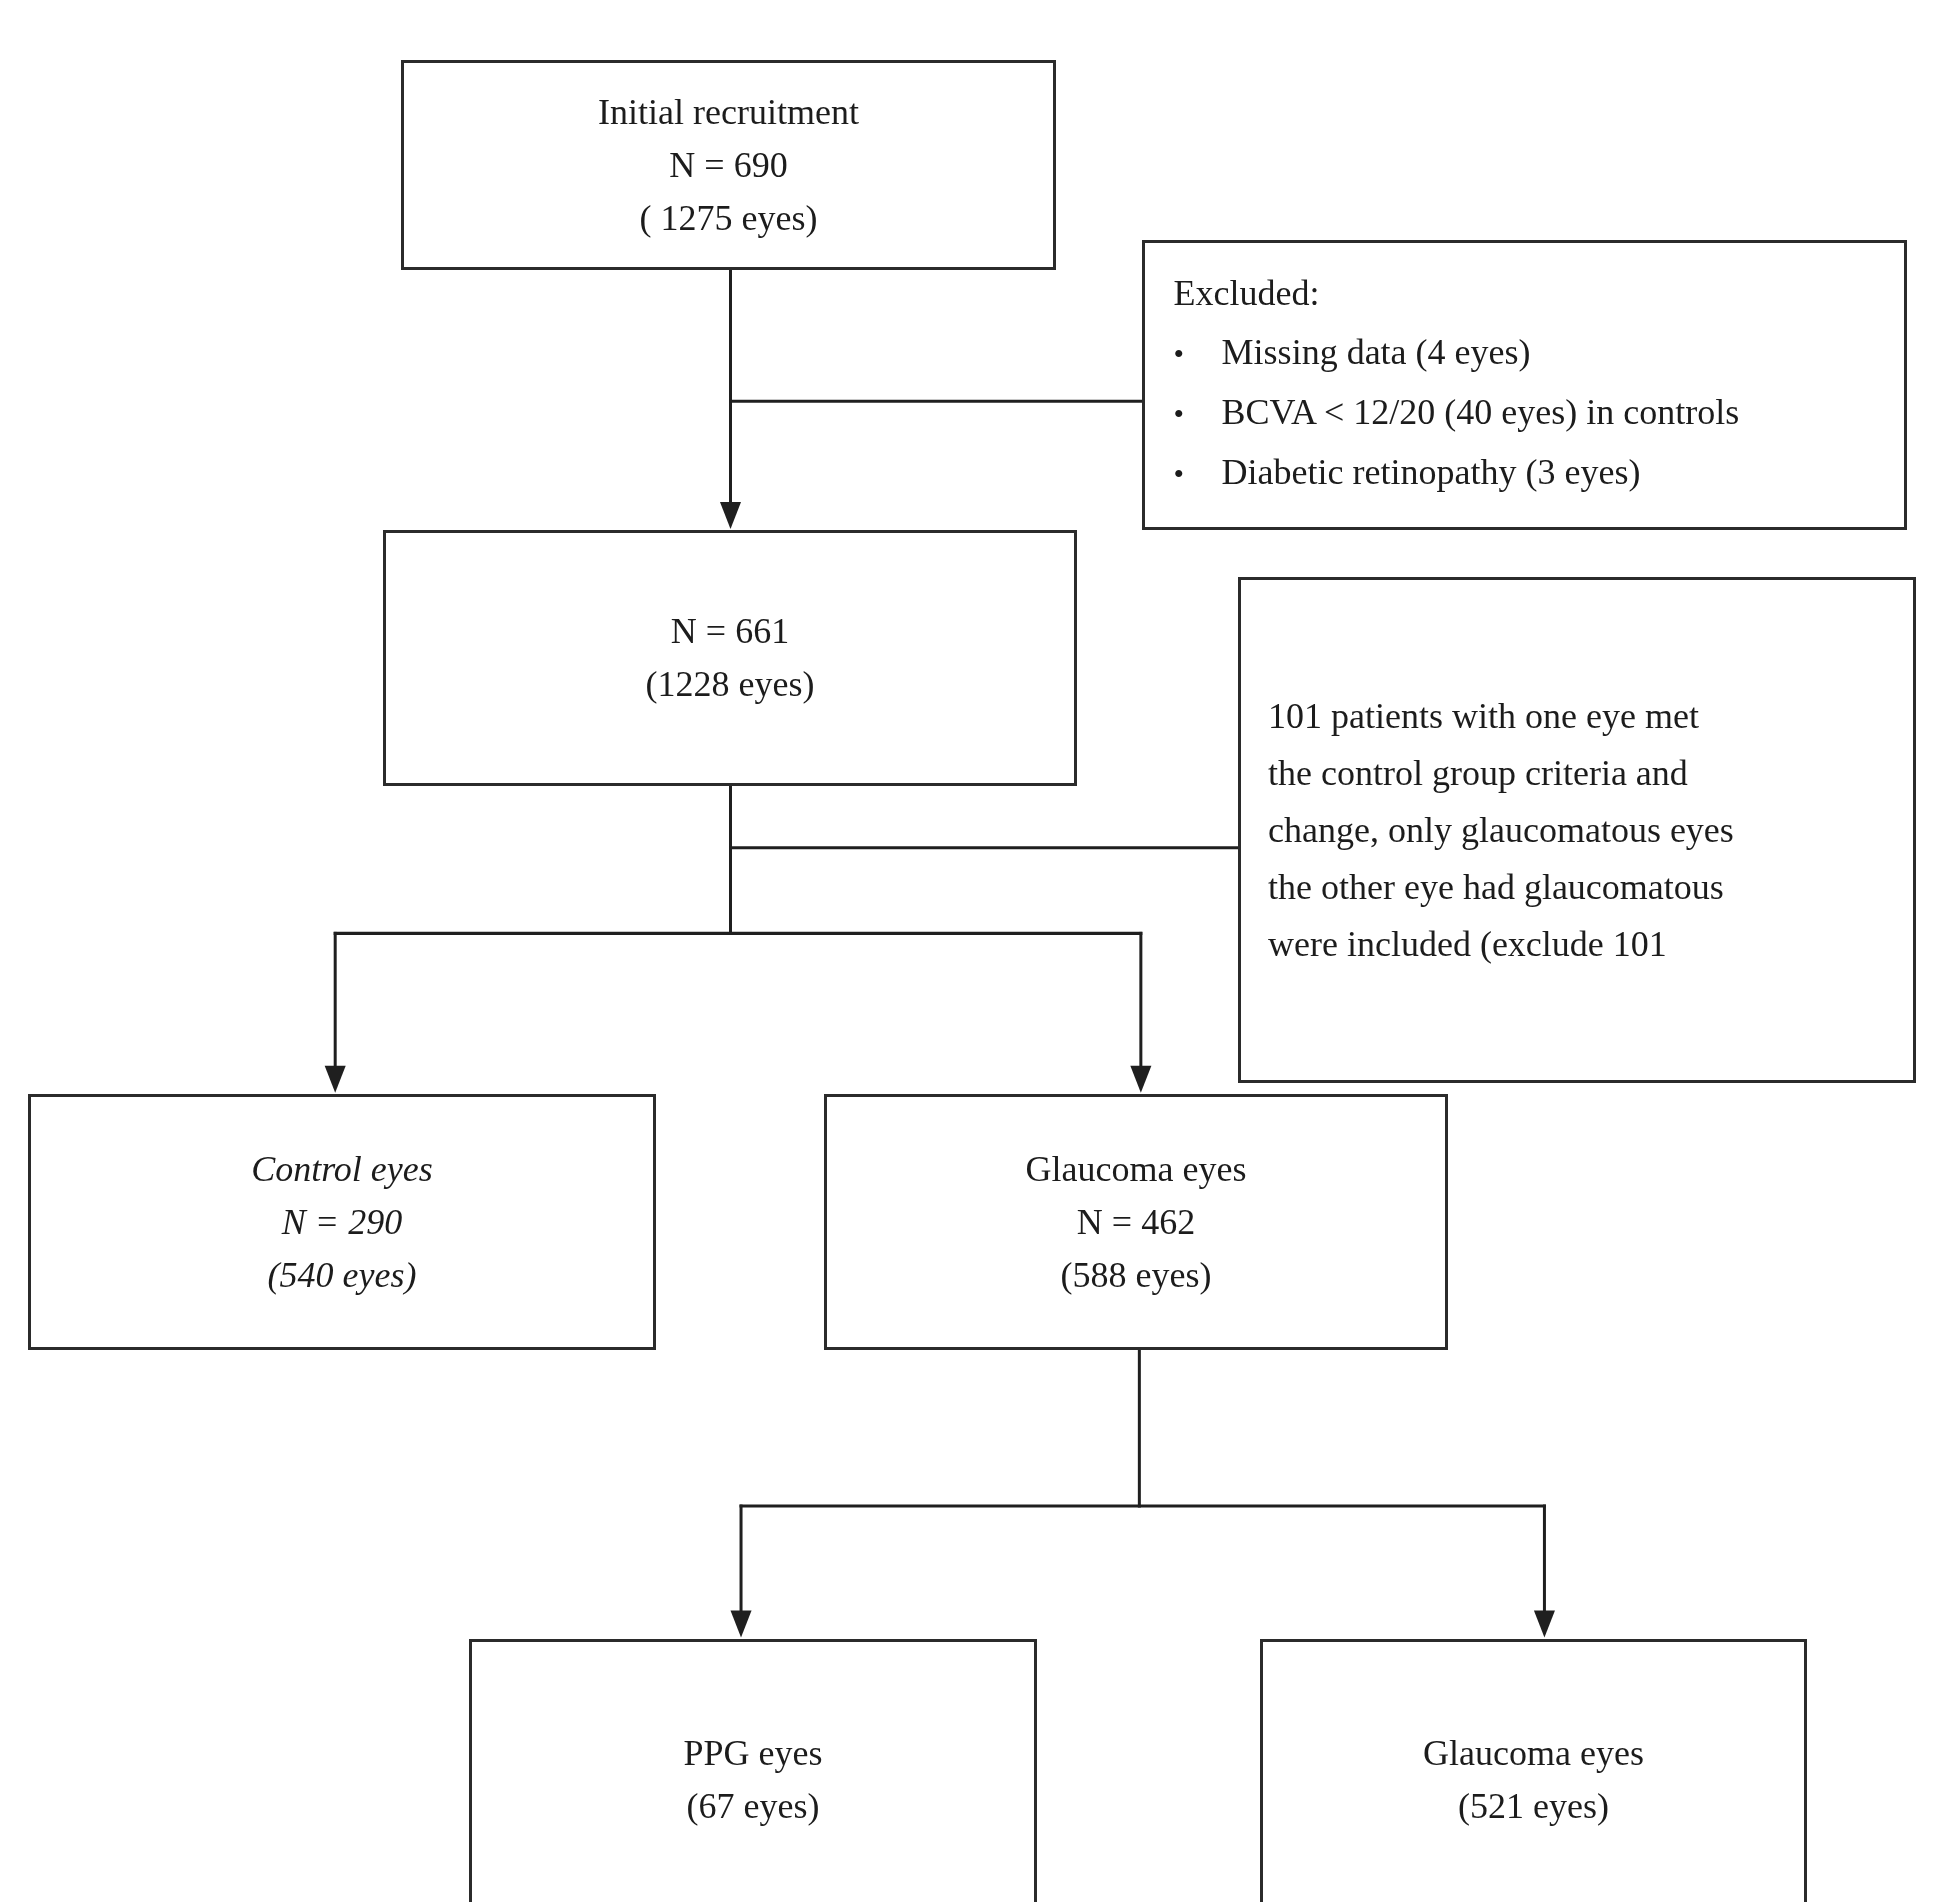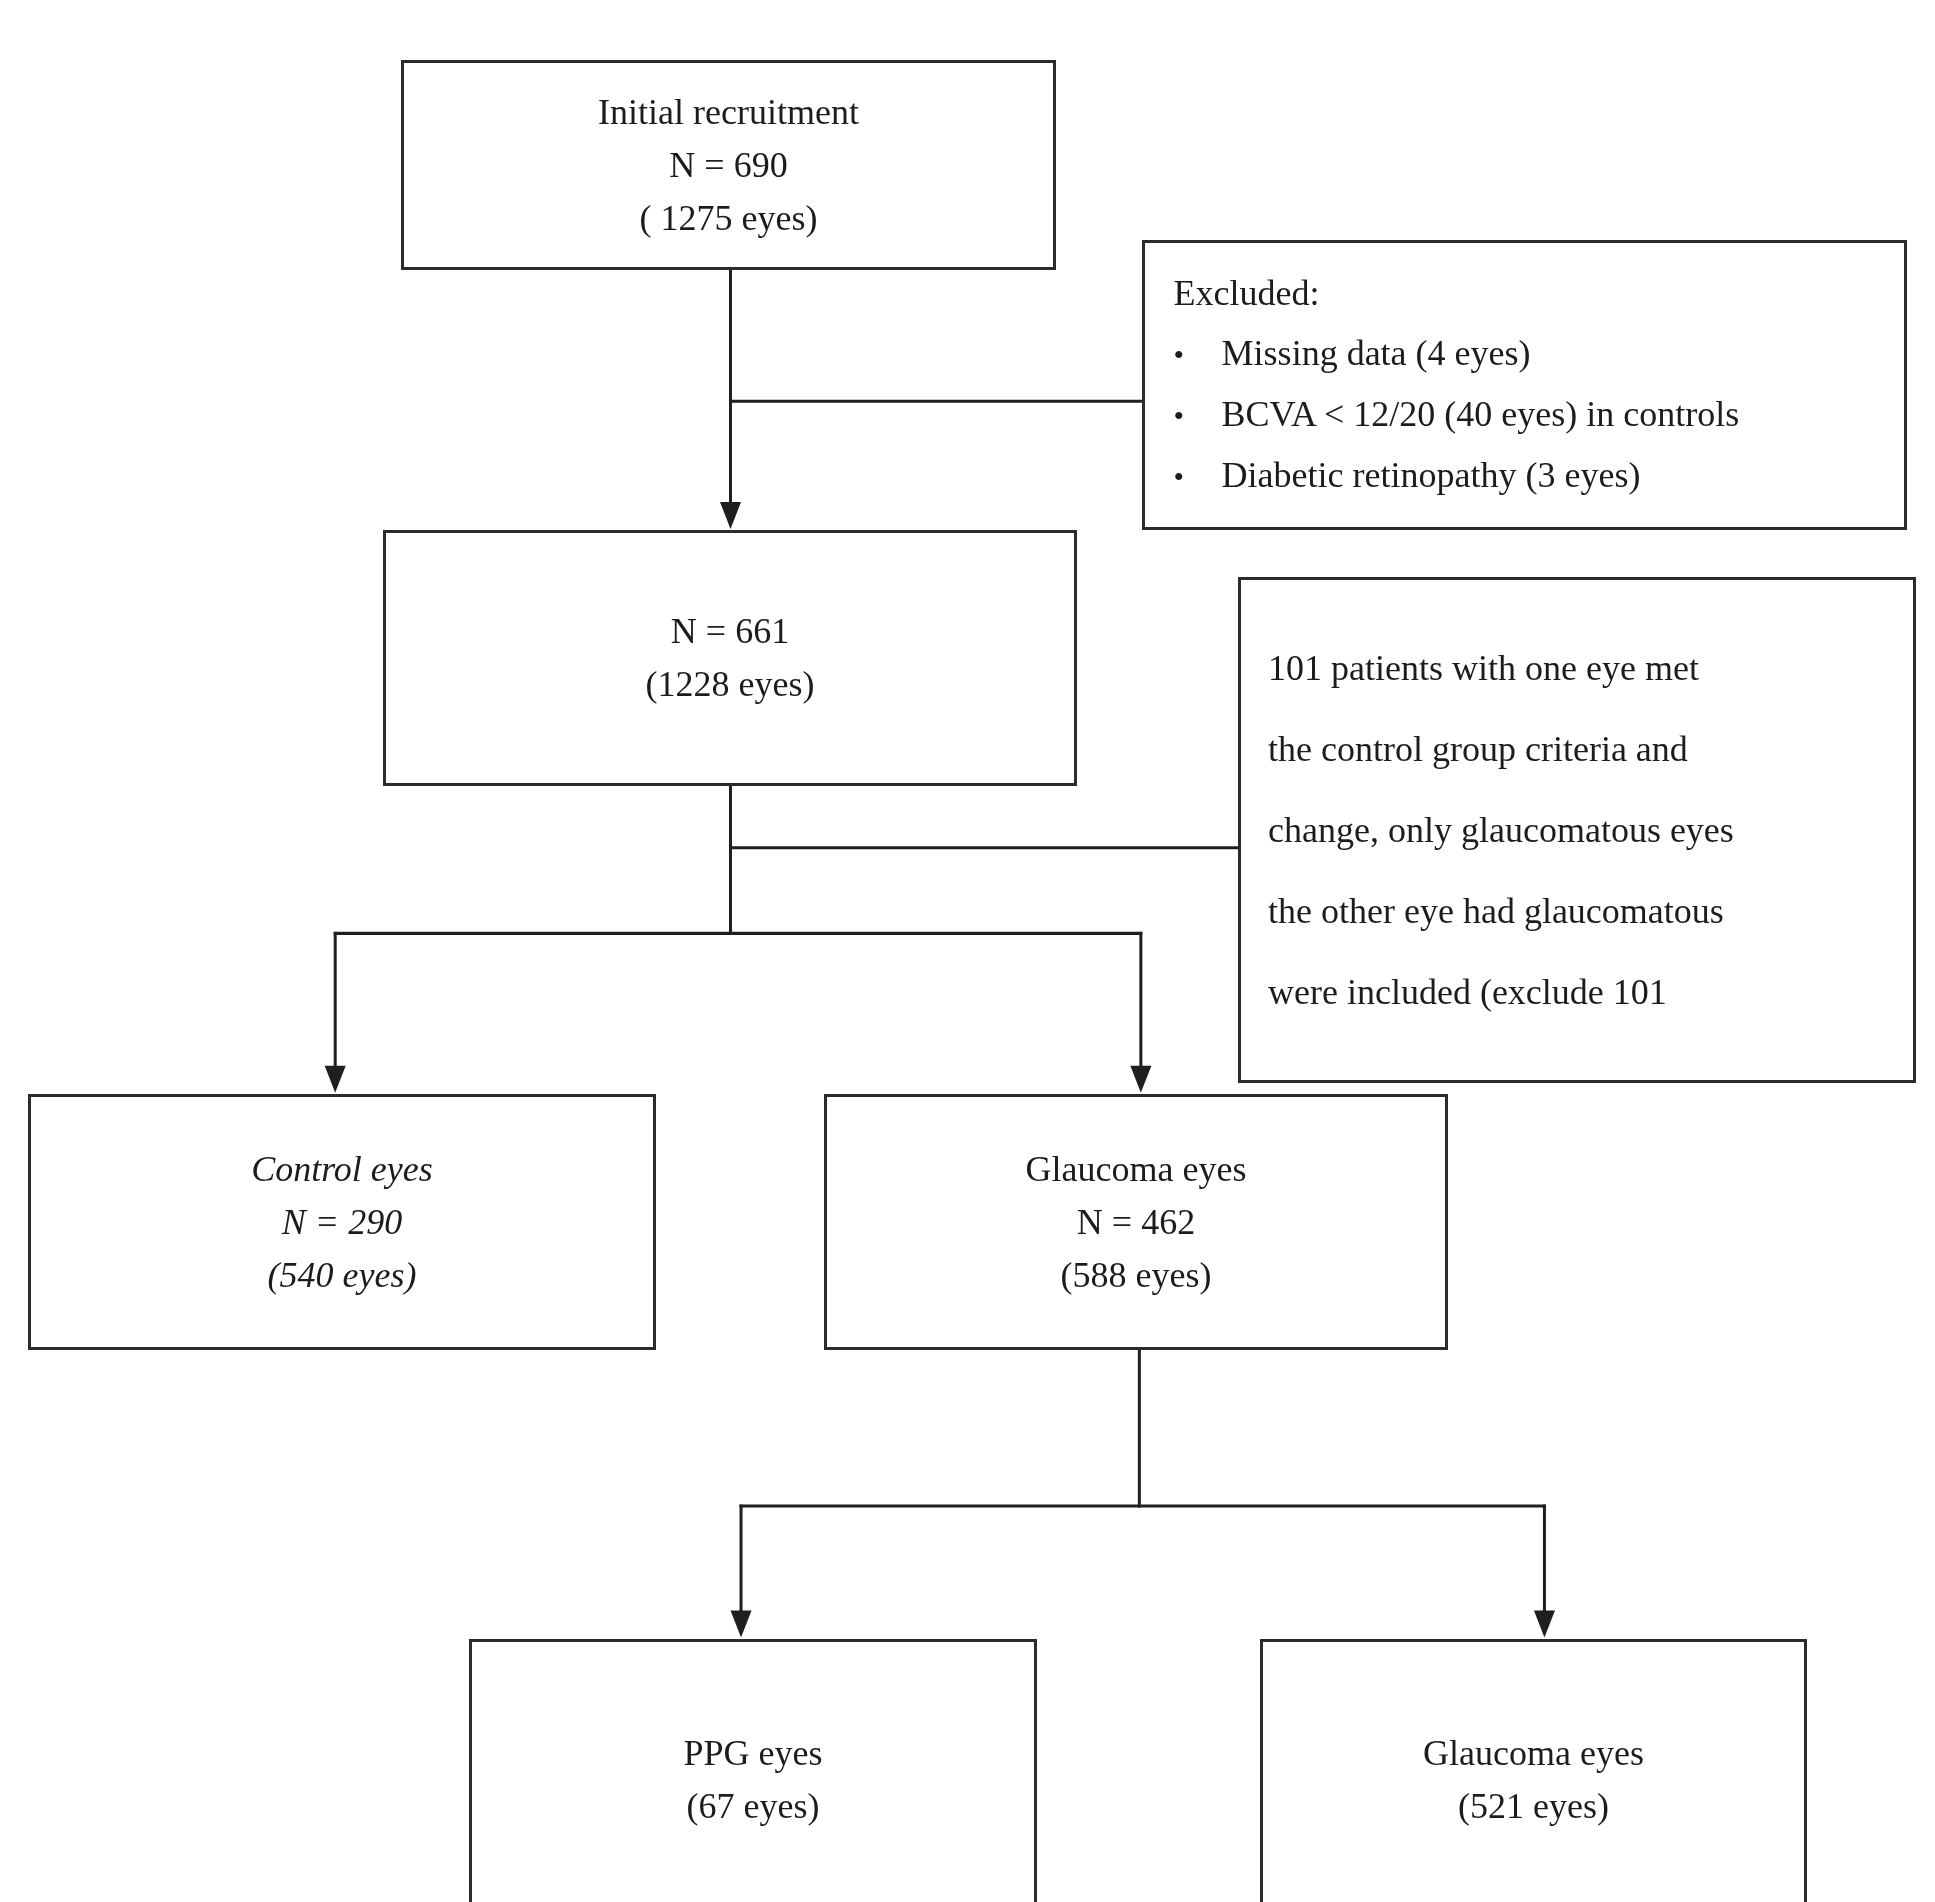--- a/index.html
+++ b/index.html
@@ -61,21 +61,20 @@
     white-space:nowrap;
   }
   .bullet{
     width:48px;
     flex:0 0 48px;
     font-size:30px;
   }
   .note-box{
     padding:8px 27px;
     line-height:57px;
-    gap:24px;
   }
 </style>
 </head>
 <body>
 
 <div class="canvas">
 
   <svg class="connectors" viewBox="0 0 2576 2532" xmlns="http://www.w3.org/2000/svg">
 
     <line x1="972" y1="304" x2="972" y2="612"></line>
@@ -100,21 +99,21 @@
     <line x1="2055" y1="1948" x2="2055" y2="2087"></line>
     <path d="M 2055 2123 L 2041 2087 L 2069 2087 Z"></path>
   </svg>
 
   <div class="box" style="left:401px;top:18px;width:655px;height:210px;">
     <div class="tline">Initial recruitment</div>
     <div class="tline">N = 690</div>
     <div class="tline">( 1275 eyes)</div>
   </div>
 
-  <div class="box left excluded-box" style="left:1142px;top:198px;width:765px;height:290px;justify-content:space-between;">
+  <div class="box left excluded-box" style="left:1142px;top:198px;width:765px;height:290px;justify-content:flex-start;">
     <div class="tline">Excluded:</div>
     <div class="bullet-row">
       <span class="bullet">•</span>
       <span class="tline">Missing data (4 eyes)</span>
     </div>
     <div class="bullet-row">
       <span class="bullet">•</span>
       <span class="tline">BCVA &lt; 12/20 (40 eyes) in controls</span>
     </div>
     <div class="bullet-row">

